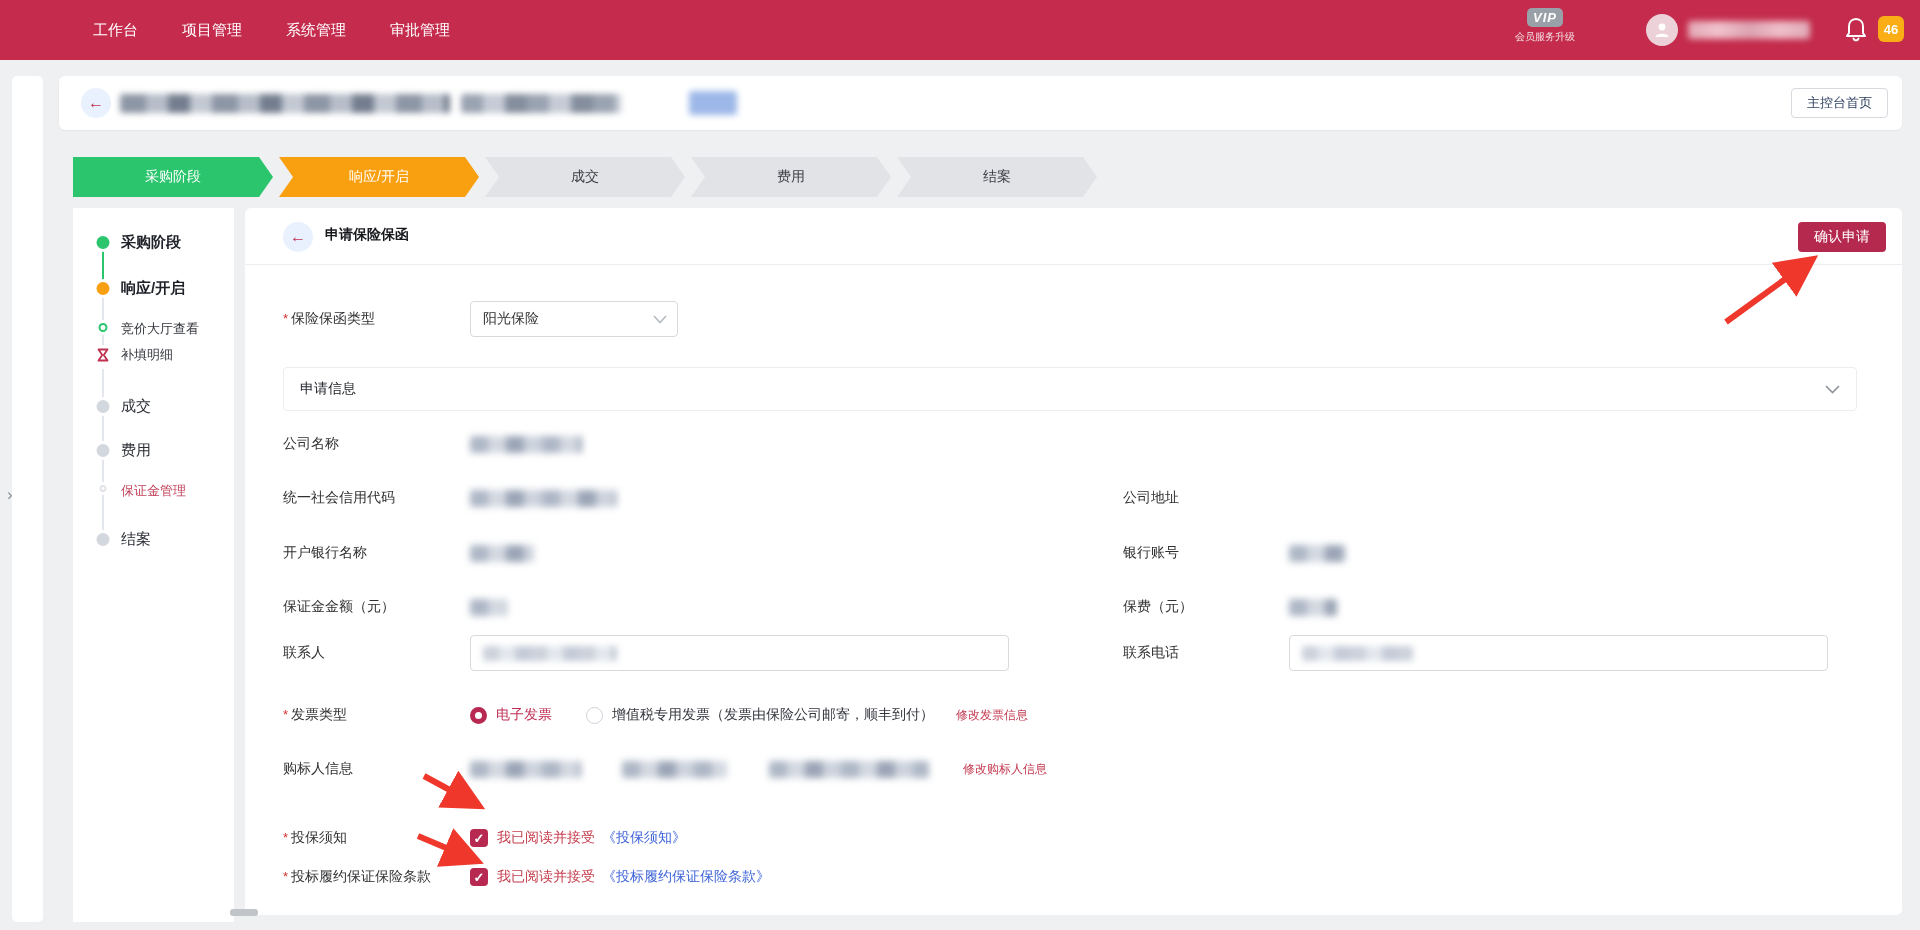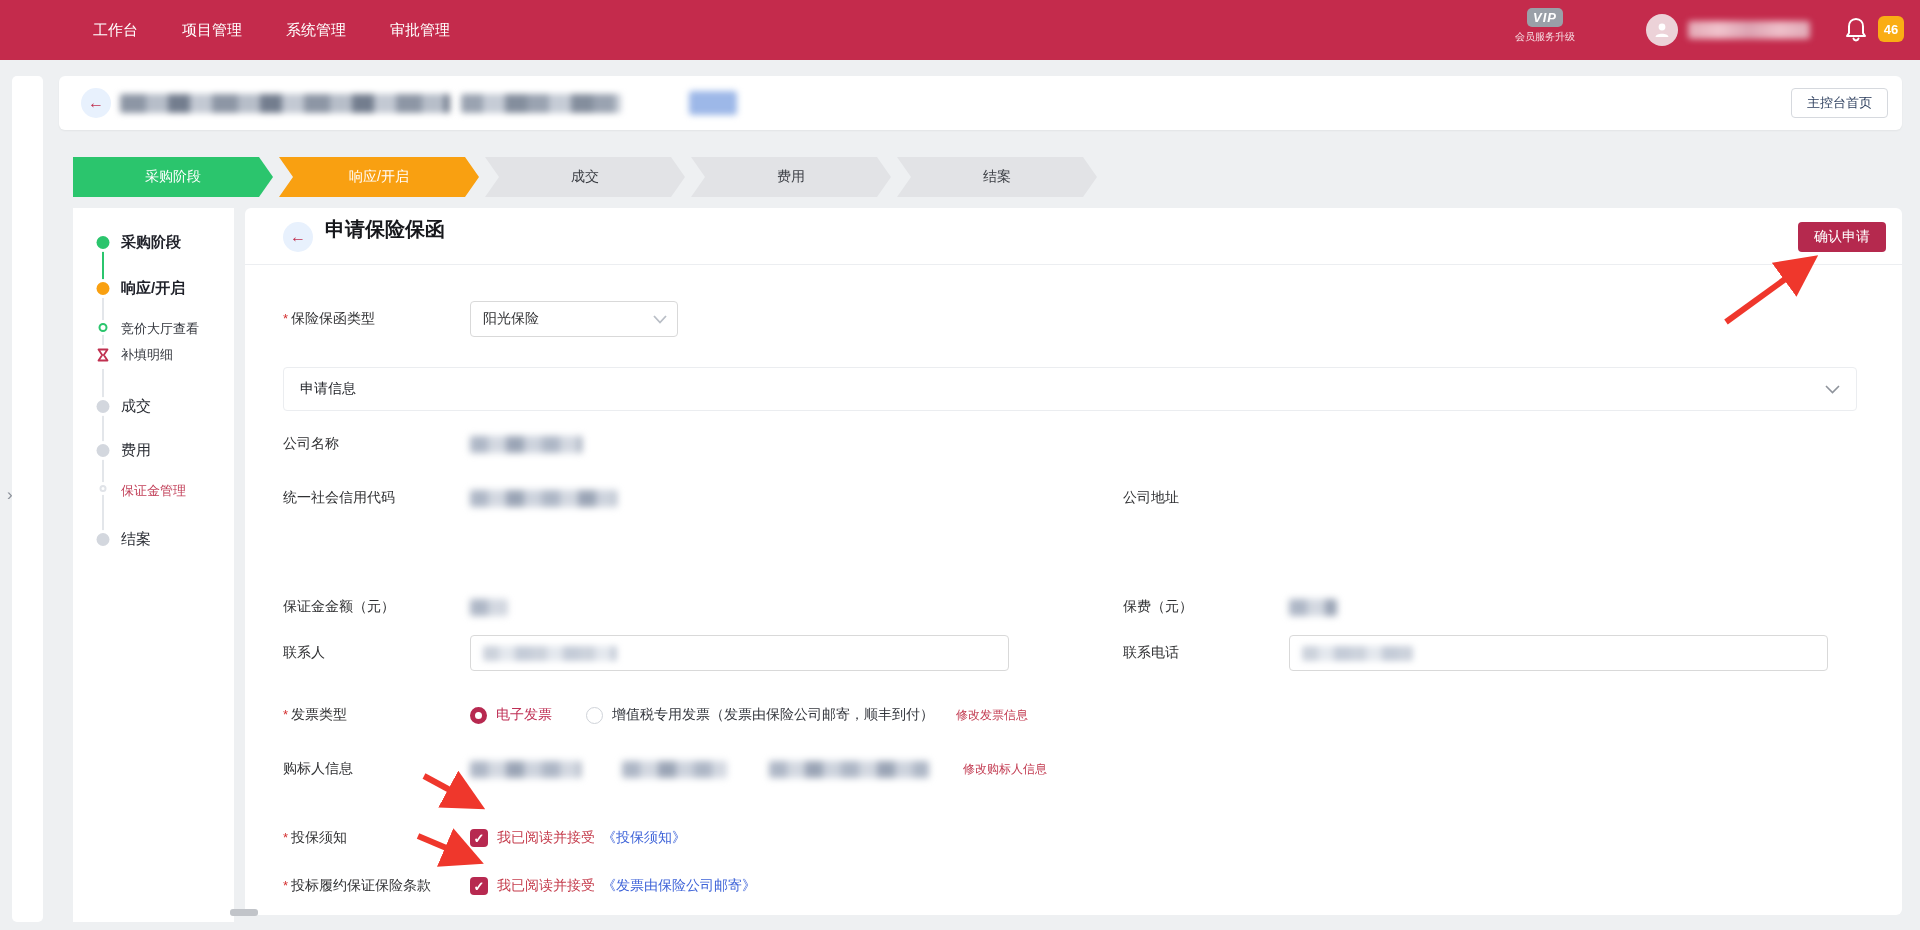--- a/index.html
+++ b/index.html
@@ -74,21 +74,21 @@
   .tl-disabled { color:#c3c8d2; font-weight:normal; }
   .tl-stage2 { font-size:15px; color:#2a2d34; }
   .tl-red { color:#c24059; }
   .hourglass-box { background:#fff; box-shadow:0 0 0 3px #fff; }
 
   
   .panel { position:absolute; left:245px; top:208px; width:1657px; height:707px; background:#fff;
            border-radius:6px; }
   .panel-head { position:absolute; left:0; top:0; width:100%; height:57px; border-bottom:1px solid #eceef1; }
   .panel-head .back-circle { position:absolute; left:38px; top:14px; }
-  .panel-title { position:absolute; left:80px; top:8px; font-size:20px; font-weight:bold; color:#17181c; }
+  .panel-title { position:absolute; left:80px; top:18px; font-size:14px; font-weight:bold; color:#17181c; }
   .confirm-btn { position:absolute; right:16px; top:14px; height:30px; padding:0 16px; background:#b5294e;
                  color:#fff; font-size:14px; border:none; border-radius:4px; display:flex; align-items:center;
                  cursor:pointer; }
 
   .f-row { position:absolute; left:38px; right:45px; display:flex; align-items:center; height:36px; }
   .f-label { width:187px; font-size:14px; color:#303133; flex:none; }
   .req::before { content:"*"; color:#d43030; margin-right:3px; font-size:13px; }
   .half-r { position:absolute; left:840px; top:0; height:36px; display:flex; align-items:center; }
   .half-r .f-label { width:166px; }
 
@@ -242,20 +242,28 @@
     </div>
 
     <div class="f-row" style="top:272px;">
       <div class="f-label">统一社会信用代码</div>
       <div class="blur-val" style="width:147px;"></div>
       <div class="half-r">
         <div class="f-label">公司地址</div>
       </div>
     </div>
 
+    <div class="f-row" style="top:327px;">
+      <div class="f-label">开户银行名称</div>
+      <div class="blur-val" style="width:64px;"></div>
+      <div class="half-r">
+        <div class="f-label">银行账号</div>
+        <div class="blur-val" style="width:57px;"></div>
+      </div>
+    </div>
 
     <div class="f-row" style="top:381px;">
       <div class="f-label">保证金金额（元）</div>
       <div class="blur-val" style="width:37px;"></div>
       <div class="half-r">
         <div class="f-label">保费（元）</div>
         <div class="blur-val" style="width:48px;"></div>
       </div>
     </div>
 
@@ -291,27 +299,27 @@
 
     <div class="f-row" style="top:612px;">
       <div class="f-label req">投保须知</div>
       <div class="checkbox">
         <span>✓</span>
       </div>
       <span class="agree-text">我已阅读并接受</span>
       <span class="blue-link" style="margin-left:7px;">《投保须知》</span>
     </div>
 
-    <div class="f-row" style="top:651px;align-items:flex-end;">
+    <div class="f-row" style="top:651px;">
       <div class="f-label req">投标履约保证保险条款</div>
       <div class="checkbox">
         <span>✓</span>
       </div>
       <span class="agree-text">我已阅读并接受</span>
-      <span class="blue-link" style="margin-left:7px;">《发票由保险公司邮寄》</span>
+      <span class="blue-link" style="margin-left:7px;">《投标履约保证保险条款》</span>
     </div>
   </div>
 
   <div class="scroll-thumb"></div>
 
   <svg class="anno">
     <defs>
       <marker id="ah" markerWidth="7" markerHeight="7" refX="4.5" refY="3.5" orient="auto">
         <path d="M0,0 L7,3.5 L0,7 Z" fill="#ef372c"></path>
       </marker>

